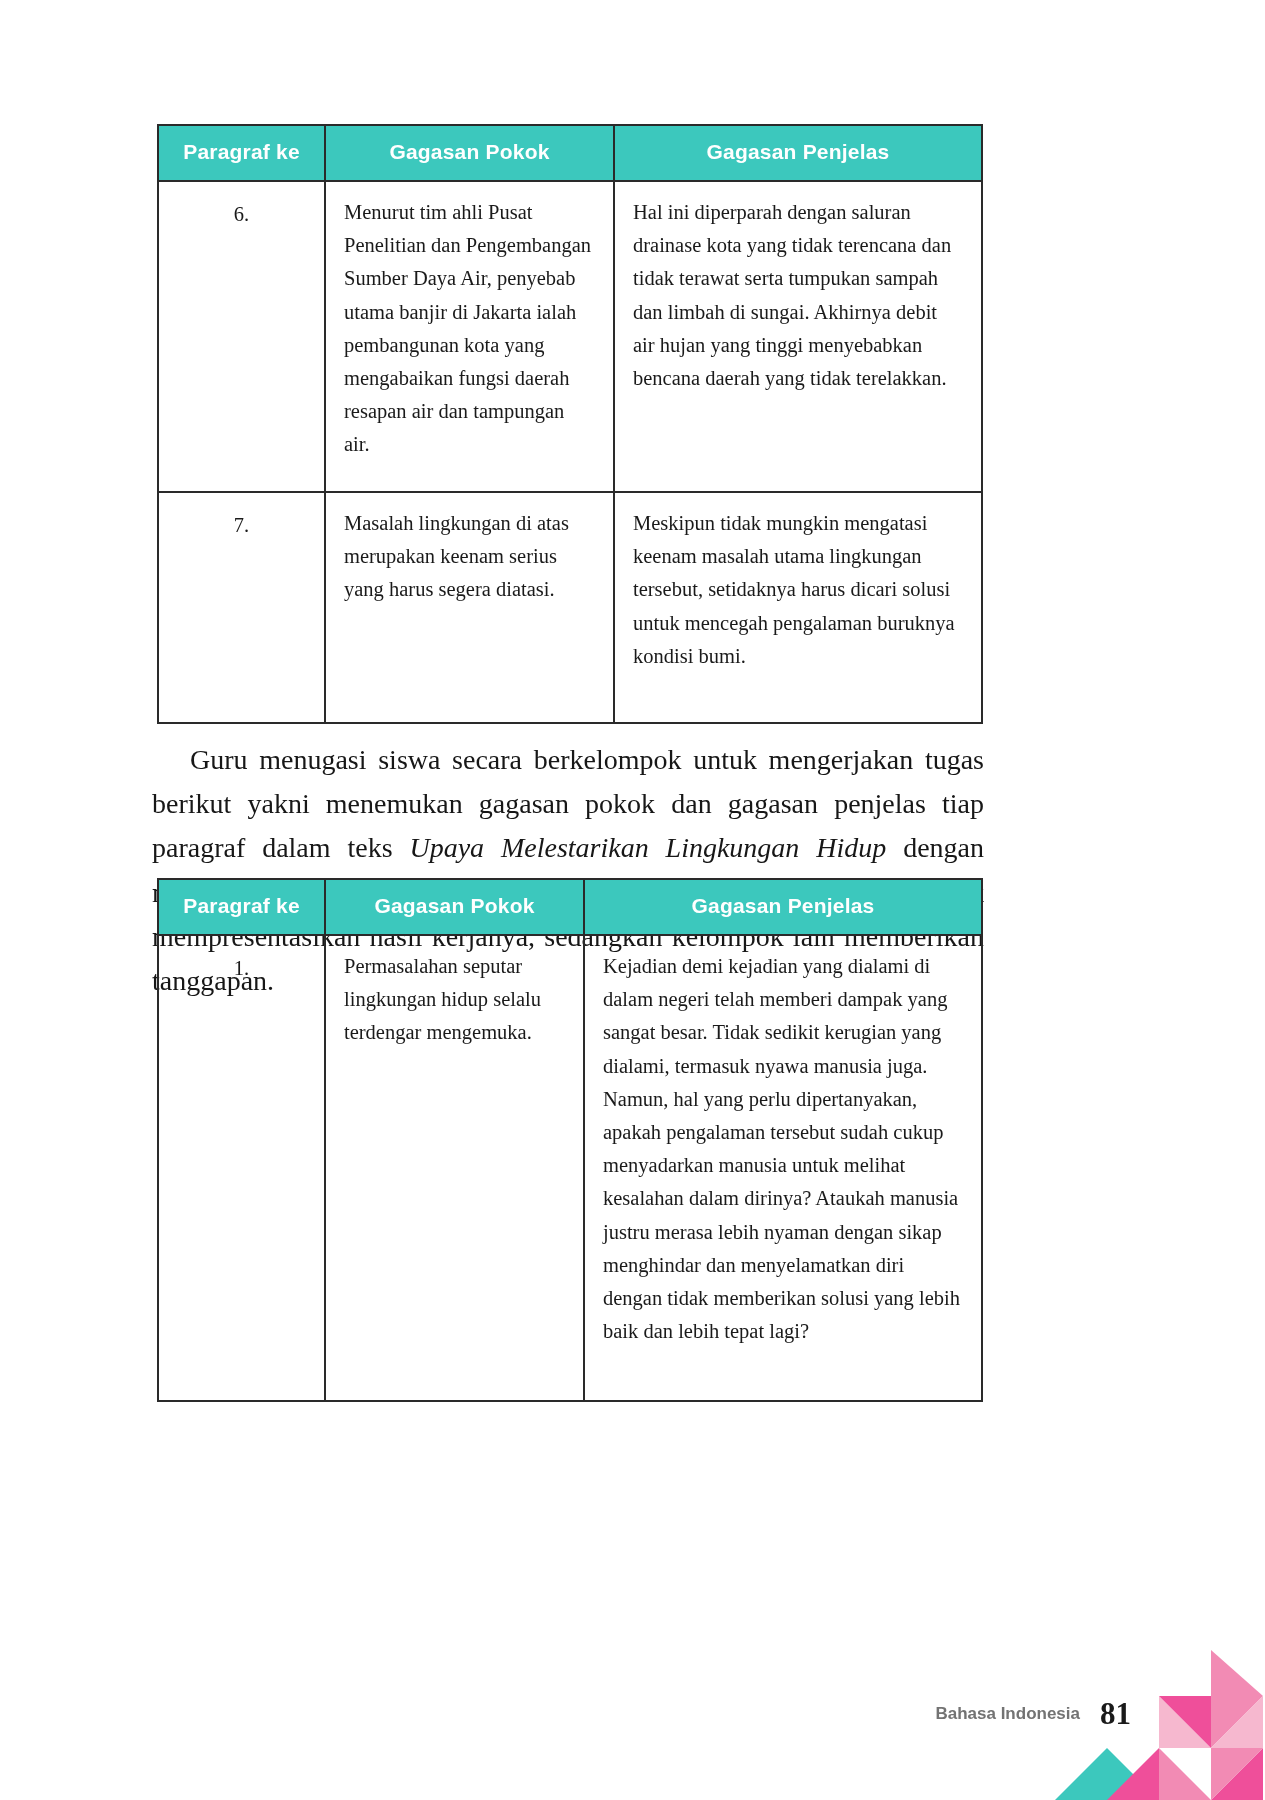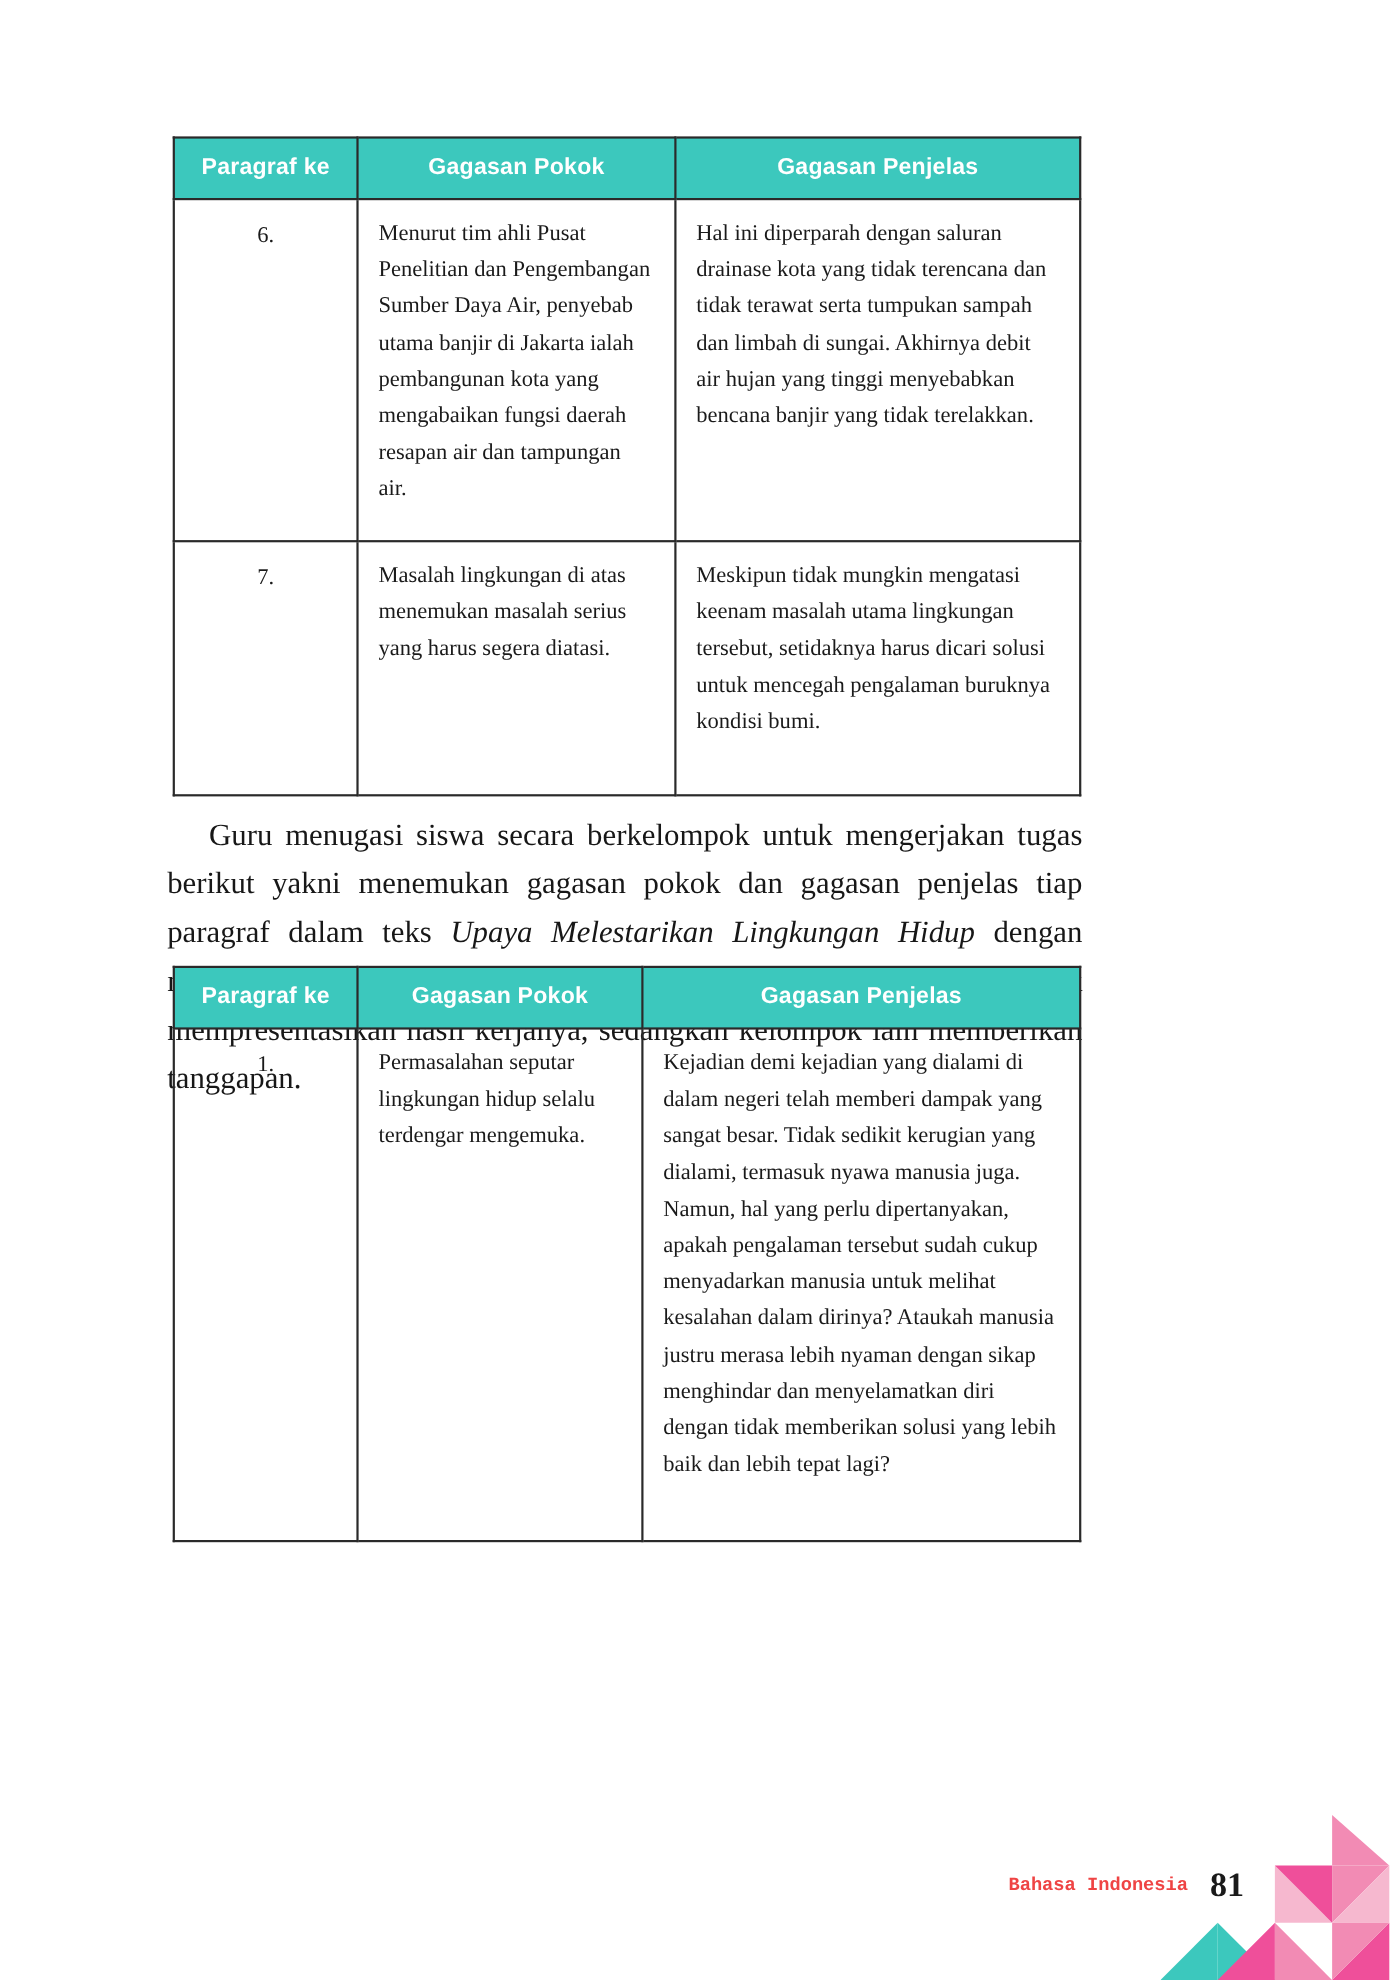--- a/index.html
+++ b/index.html
@@ -99,24 +99,24 @@
     position: absolute;
     right: 0;
     bottom: 0;
     width: 420px;
     height: 200px;
   }
   .footer-label {
     position: absolute;
     right: 185px;
     bottom: 76px;
-    font-family: Liberation Mono, monospace;
+    font-family: Liberation Sans, sans-serif;
     font-weight: bold;
     font-size: 17px;
-    color: #ef4444;
+    color: #737373;
     white-space: nowrap;
   }
   .footer-pageno {
     position: absolute;
     right: 134px;
     bottom: 68px;
     font-family: Liberation Serif, serif;
     font-weight: bold;
     font-size: 31px;
     color: #1a1a1a;
@@ -144,25 +144,25 @@
       <tr>
         <th>Paragraf ke</th>
         <th>Gagasan Pokok</th>
         <th>Gagasan Penjelas</th>
       </tr>
     </thead>
     <tbody>
       <tr id="t1-row1">
         <td class="cell-num">6.</td>
         <td>Menurut tim ahli Pusat Penelitian dan Pengembangan Sumber Daya Air, penyebab utama banjir di Jakarta ialah pembangunan kota yang mengabaikan fungsi daerah resapan air dan tampungan air.</td>
-        <td>Hal ini diperparah dengan saluran drainase kota yang tidak terencana dan tidak terawat serta tumpukan sampah dan limbah di sungai. Akhirnya debit air hujan yang tinggi menyebabkan bencana banjir yang tidak terelakkan.</td>
+        <td>Hal ini diperparah dengan saluran drainase kota yang tidak terencana dan tidak terawat serta tumpukan sampah dan limbah di sungai. Akhirnya debit air hujan yang tinggi menyebabkan bencana daerah yang tidak terelakkan.</td>
       </tr>
       <tr id="t1-row2">
         <td class="cell-num">7.</td>
-        <td>Masalah lingkungan di atas menemukan masalah serius yang harus segera diatasi.</td>
+        <td>Masalah lingkungan di atas merupakan keenam serius yang harus segera diatasi.</td>
         <td>Meskipun tidak mungkin mengatasi keenam masalah utama lingkungan tersebut, setidaknya harus dicari solusi untuk mencegah pengalaman buruknya kondisi bumi.</td>
       </tr>
     </tbody>
   </table>
 
   <p class="body-par"><span>Guru menugasi siswa secara berkelompok untuk mengerjakan tugas berikut yakni menemukan gagasan pokok dan gagasan penjelas tiap paragraf dalam teks </span><em>Upaya Melestarikan Lingkungan Hidup</em><span> dengan mengisi tabel berikut ini. Setelah selesai, guru meminta satu kelompok mempresentasikan hasil kerjanya, sedangkan kelompok lain memberikan tanggapan.</span></p>
 
   <table class="doc-table" id="table-2">
     <colgroup>
       <col class="col-num">

